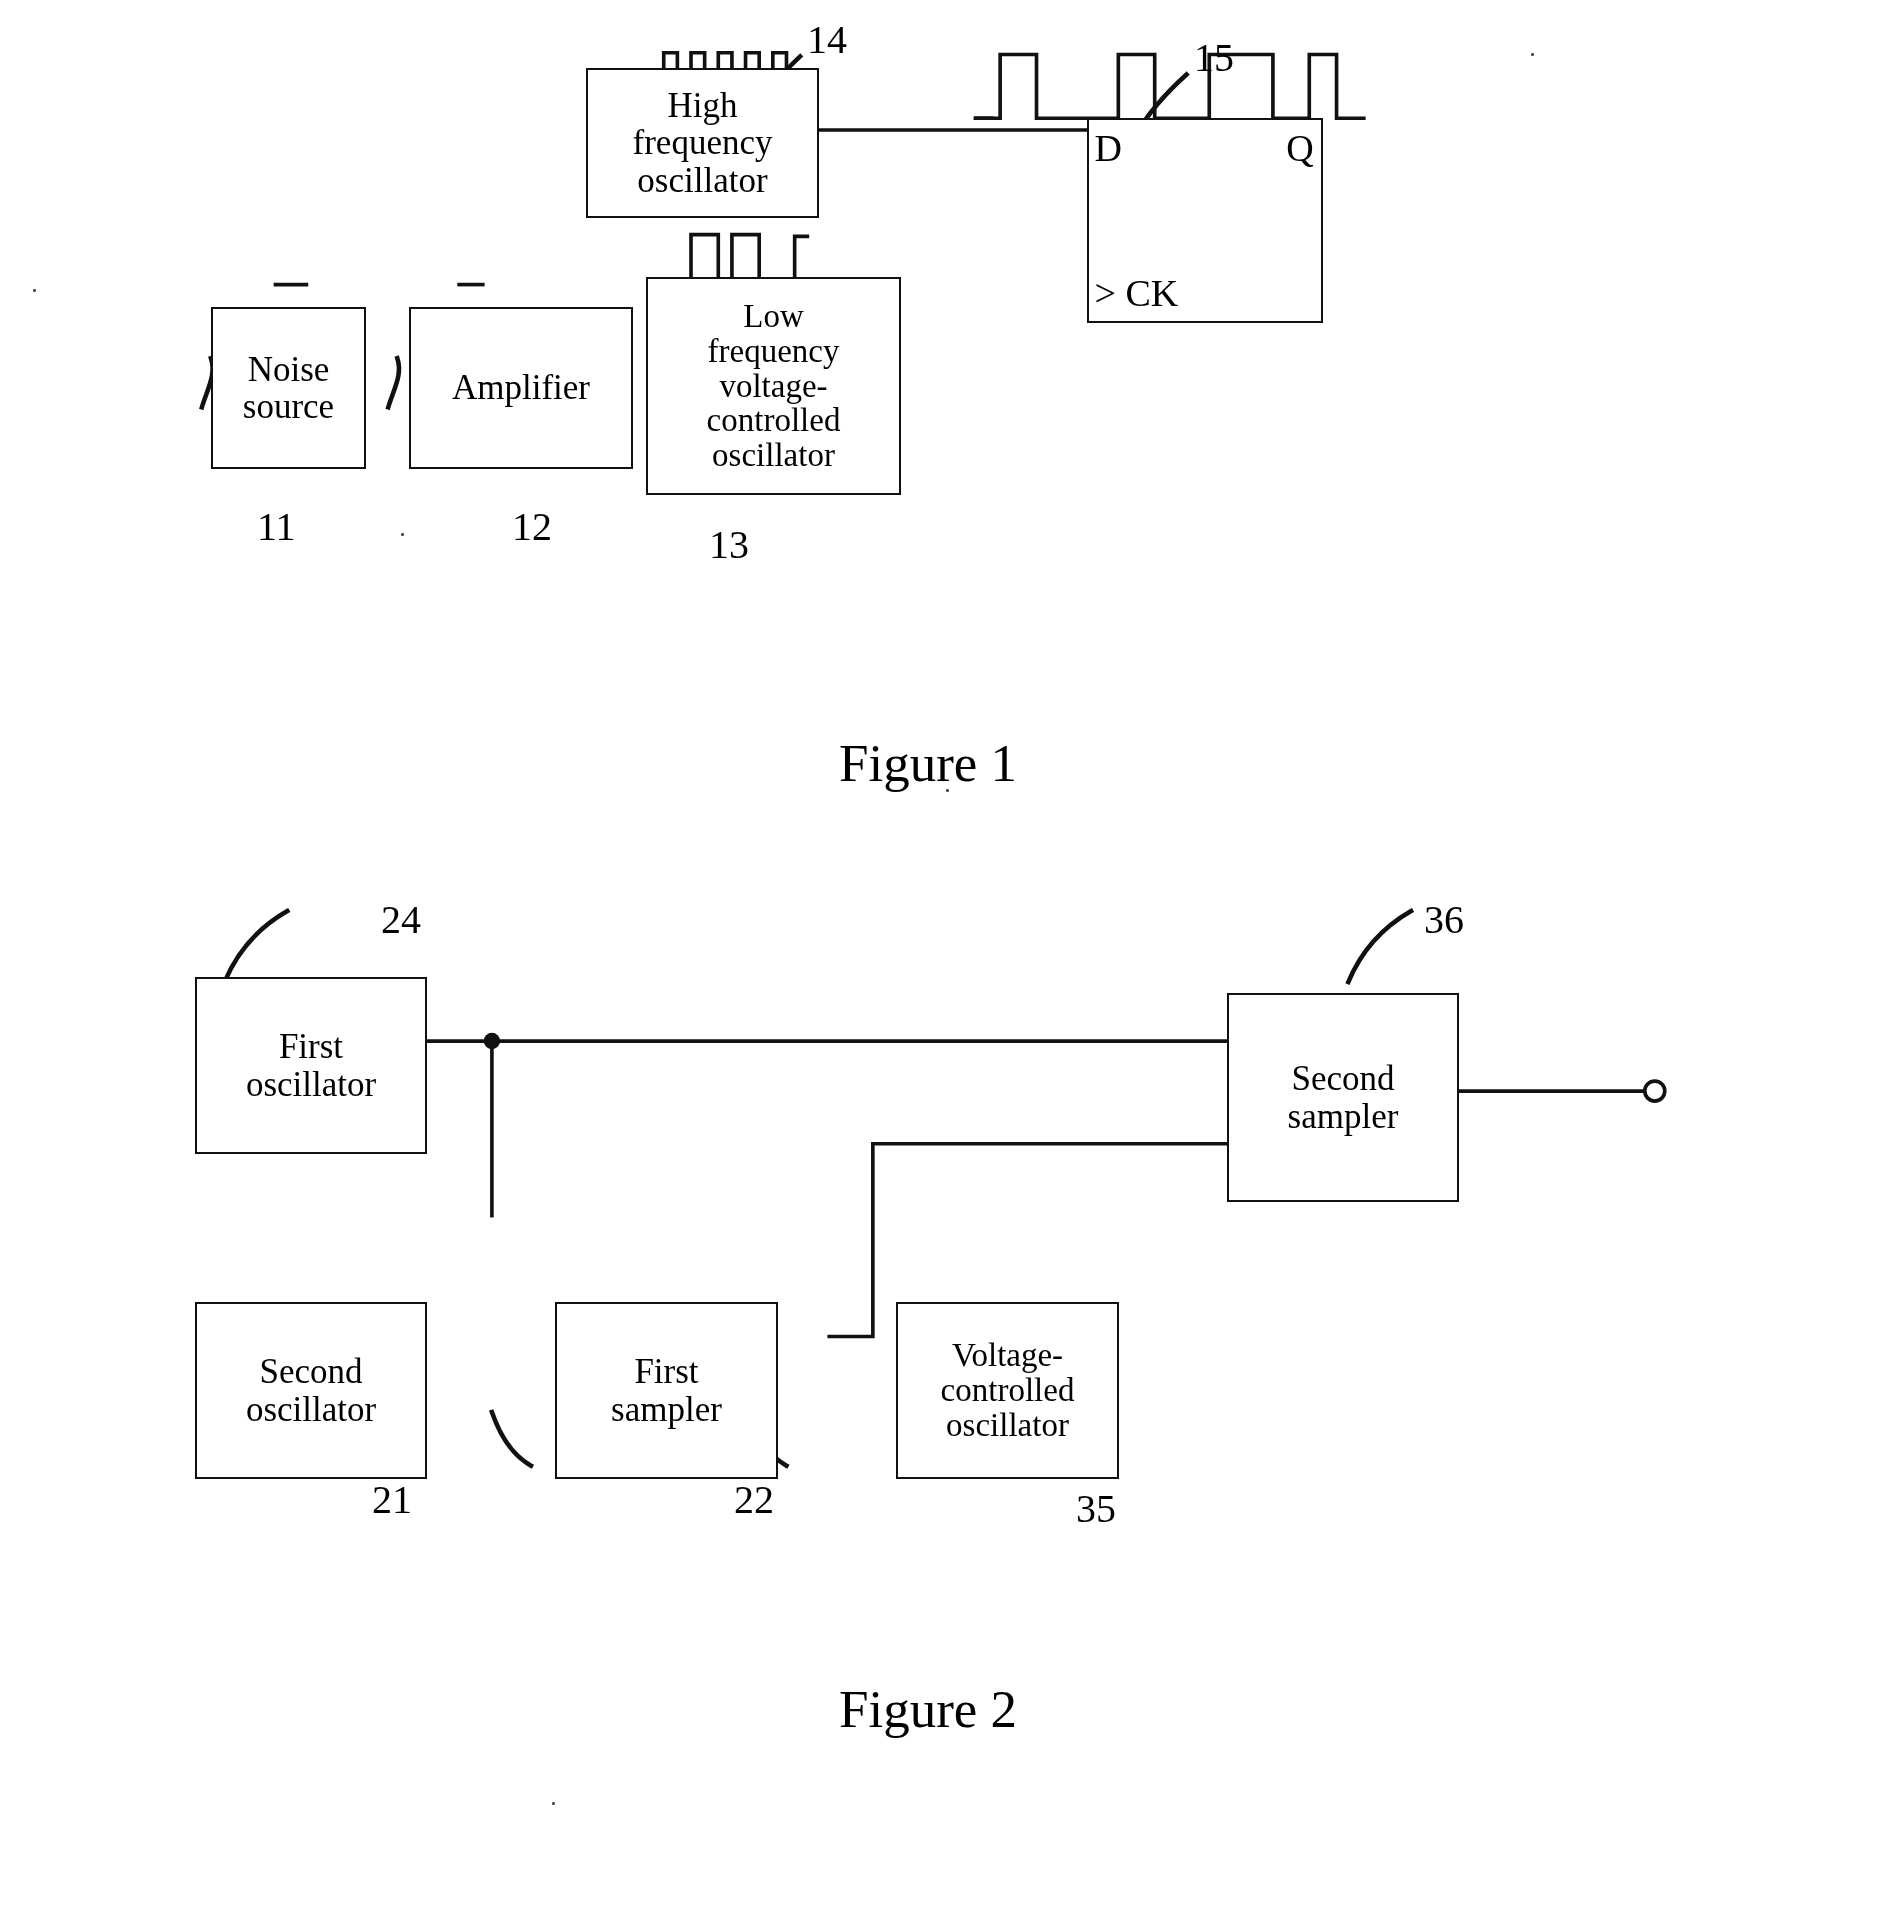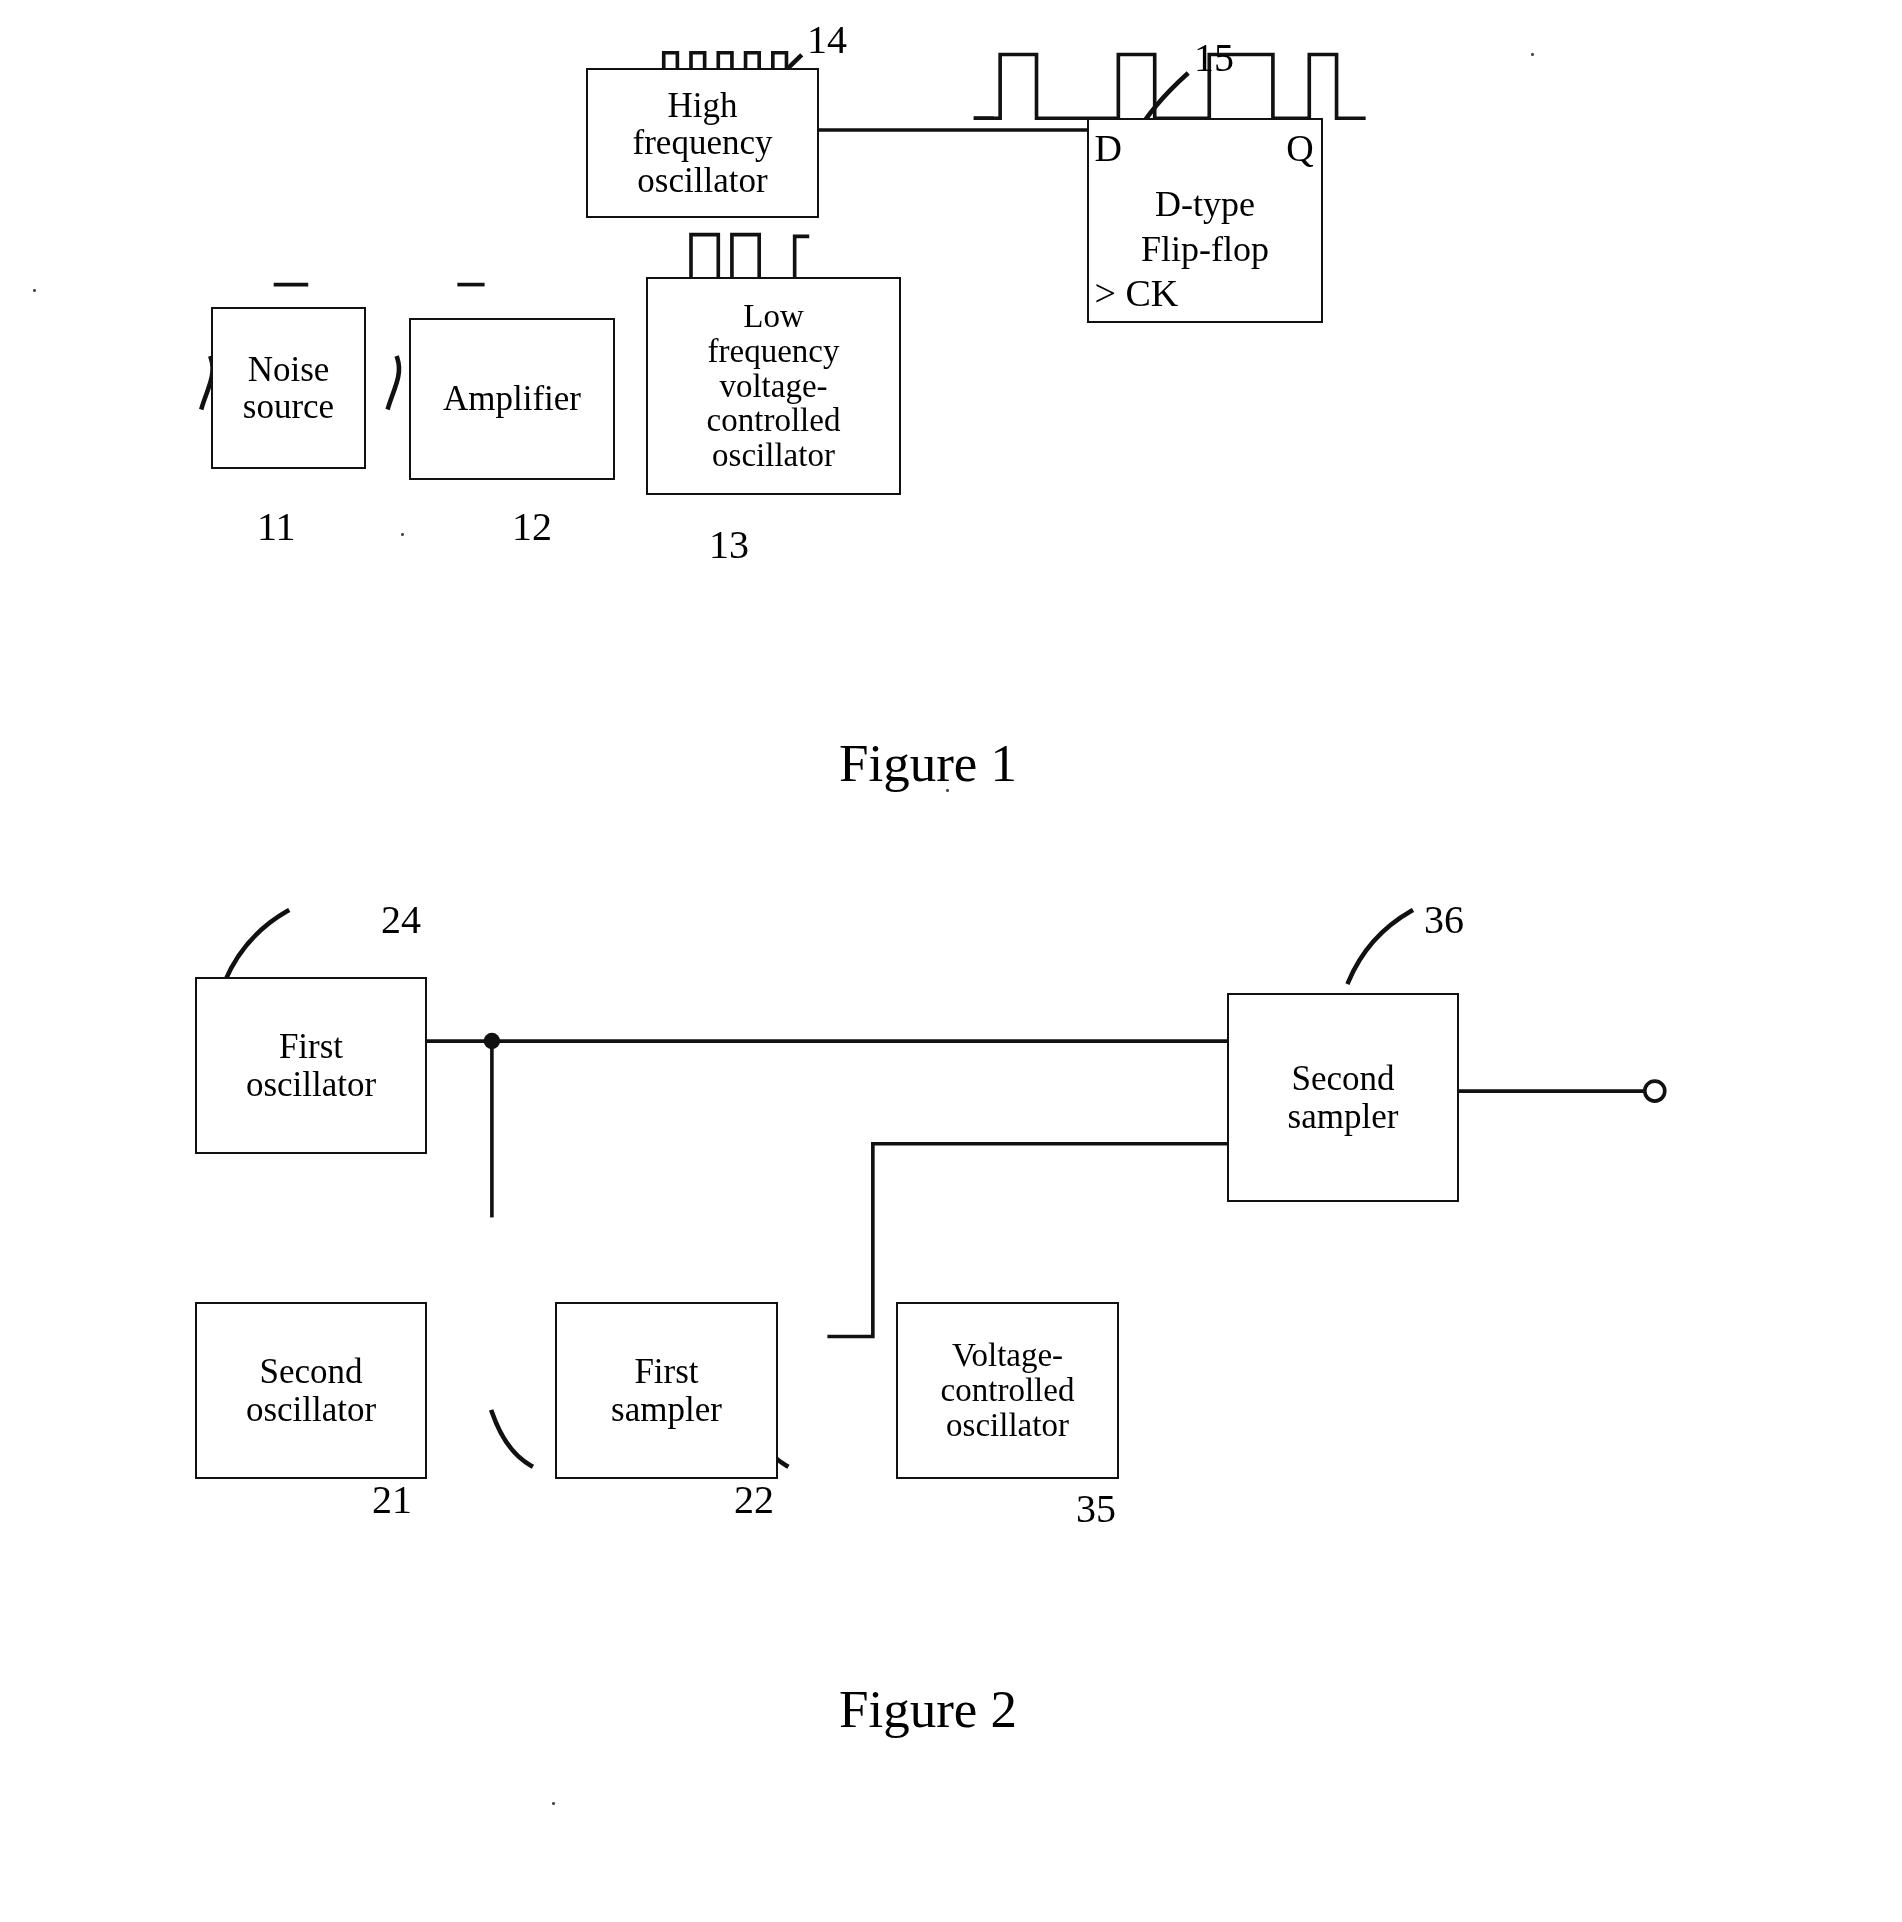--- a/index.html
+++ b/index.html
@@ -150,39 +150,37 @@
 oscillator</span>
   </div>
   <div class="num" style="left:807px; top:20px;">14</div>
 
   <div class="blk" style="left:211px; top:307px; width:155px; height:162px;">
     <span class="lbl">Noise
 source</span>
   </div>
   <div class="num" style="left:257px; top:507px;">11</div>
 
-  <div class="blk" style="left:409px; top:318px; width:206px; height:162px;">
+  <div class="blk" style="left:409px; top:307px; width:224px; height:162px;">
     <span class="lbl">Amplifier</span>
   </div>
   <div class="num" style="left:512px; top:507px;">12</div>
 
   <div class="blk" style="left:646px; top:277px; width:255px; height:218px; font-size:33px;">
     <span class="lbl">Low
 frequency
 voltage-
 controlled
 oscillator</span>
   </div>
   <div class="num" style="left:709px; top:525px;">13</div>
 
   <div class="blk" style="left:1087px; top:118px; width:236px; height:205px; display:block;">
     <span class="pin" style="left:5.5px; top:9px;">D</span>
     <span class="pin" style="right:7.3px; top:9px;">Q</span>
-    <span class="ff-inner" style="left:0; right:0; top:62px;">D-type
-Flip-flop</span>
     <span class="pin" style="left:5.5px; bottom:9px;">&gt; CK</span>
   </div>
   <div class="num" style="left:1194px; top:38px;">15</div>
 
   <div class="figcap" style="left:839px; top:698px;">Figure 1</div>
 
   <div class="blk" style="left:195px; top:977px; width:232px; height:177px;">
     <span class="lbl">First
 oscillator</span>
   </div>

